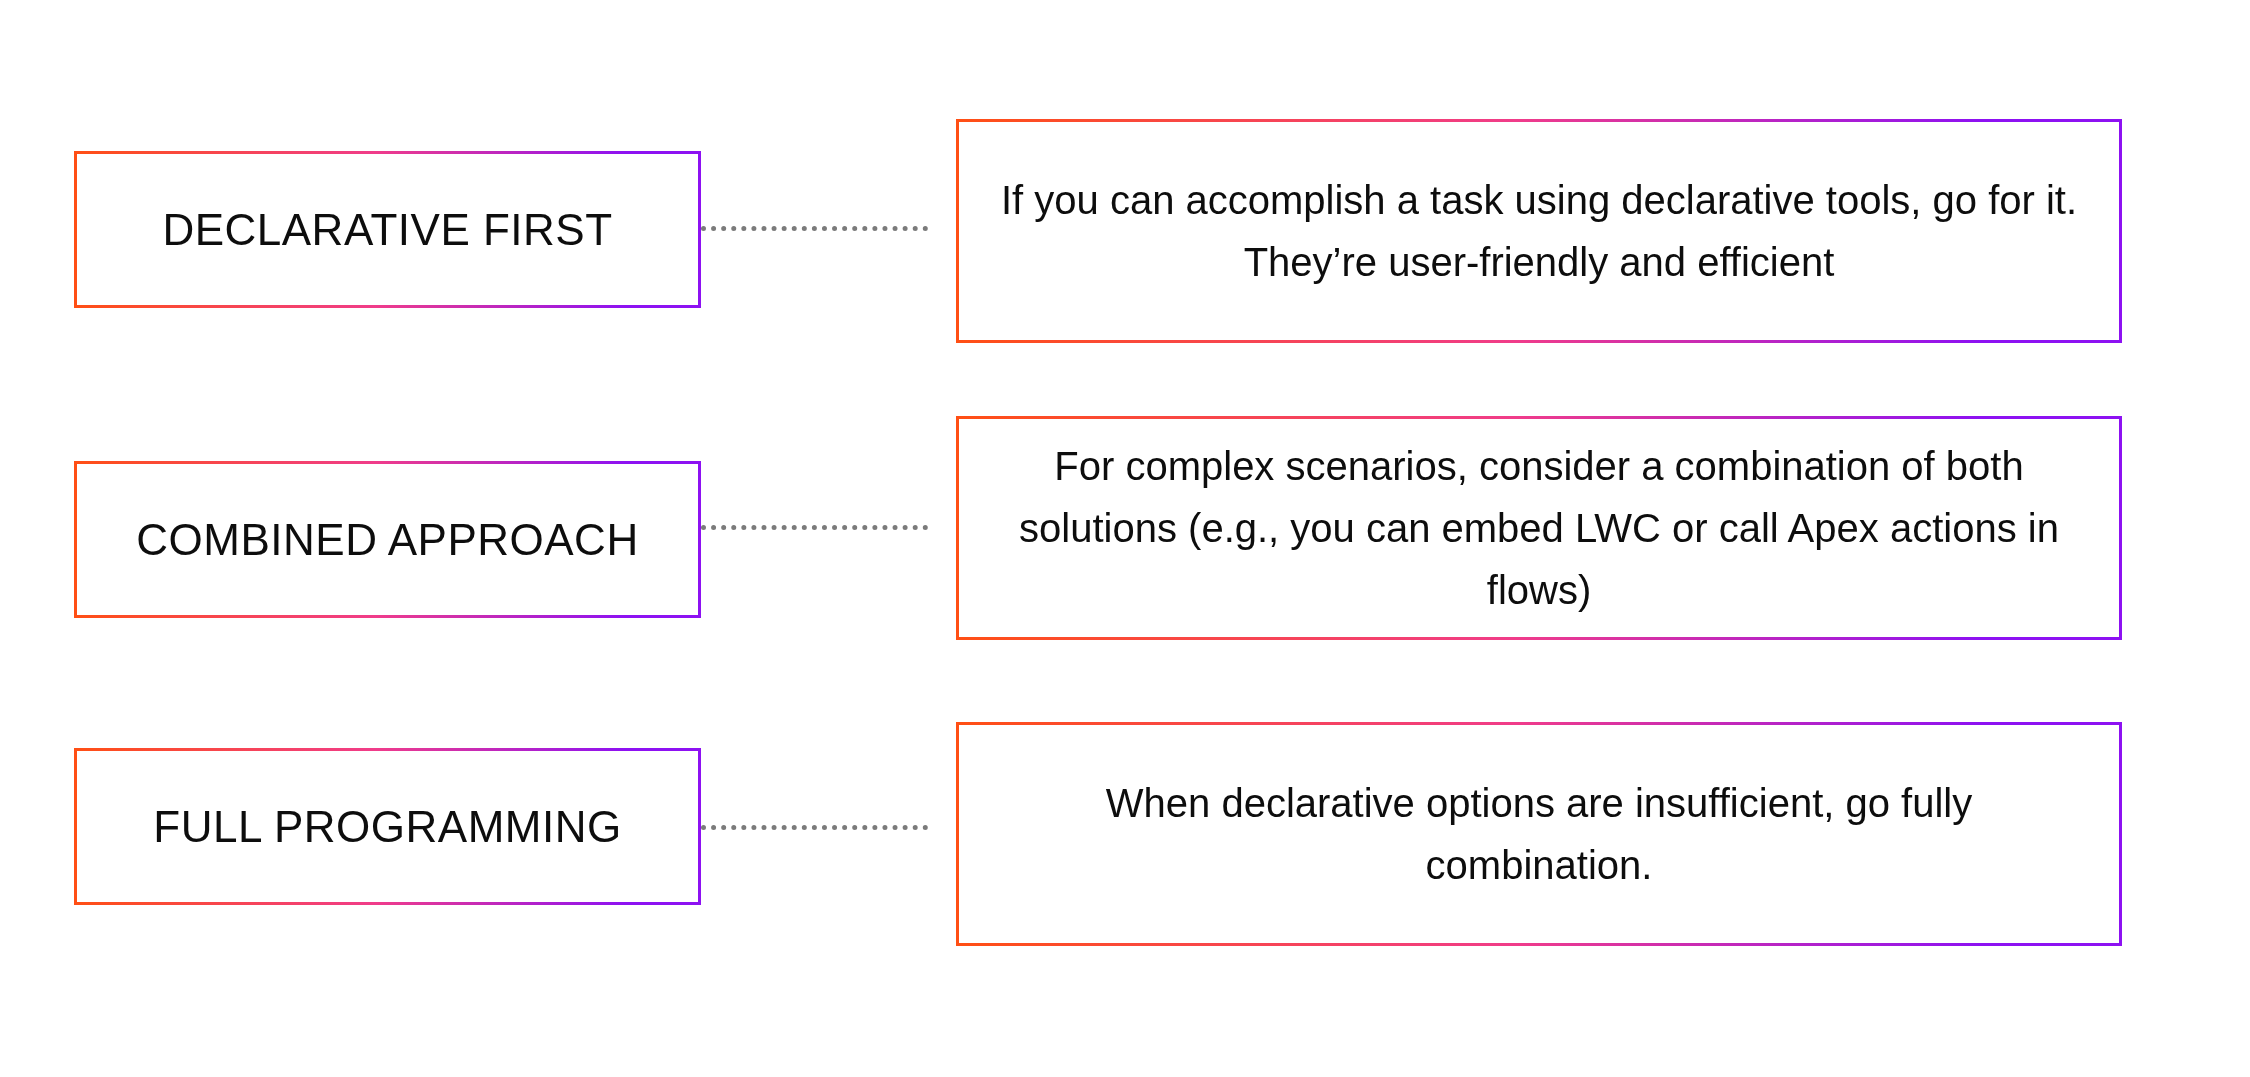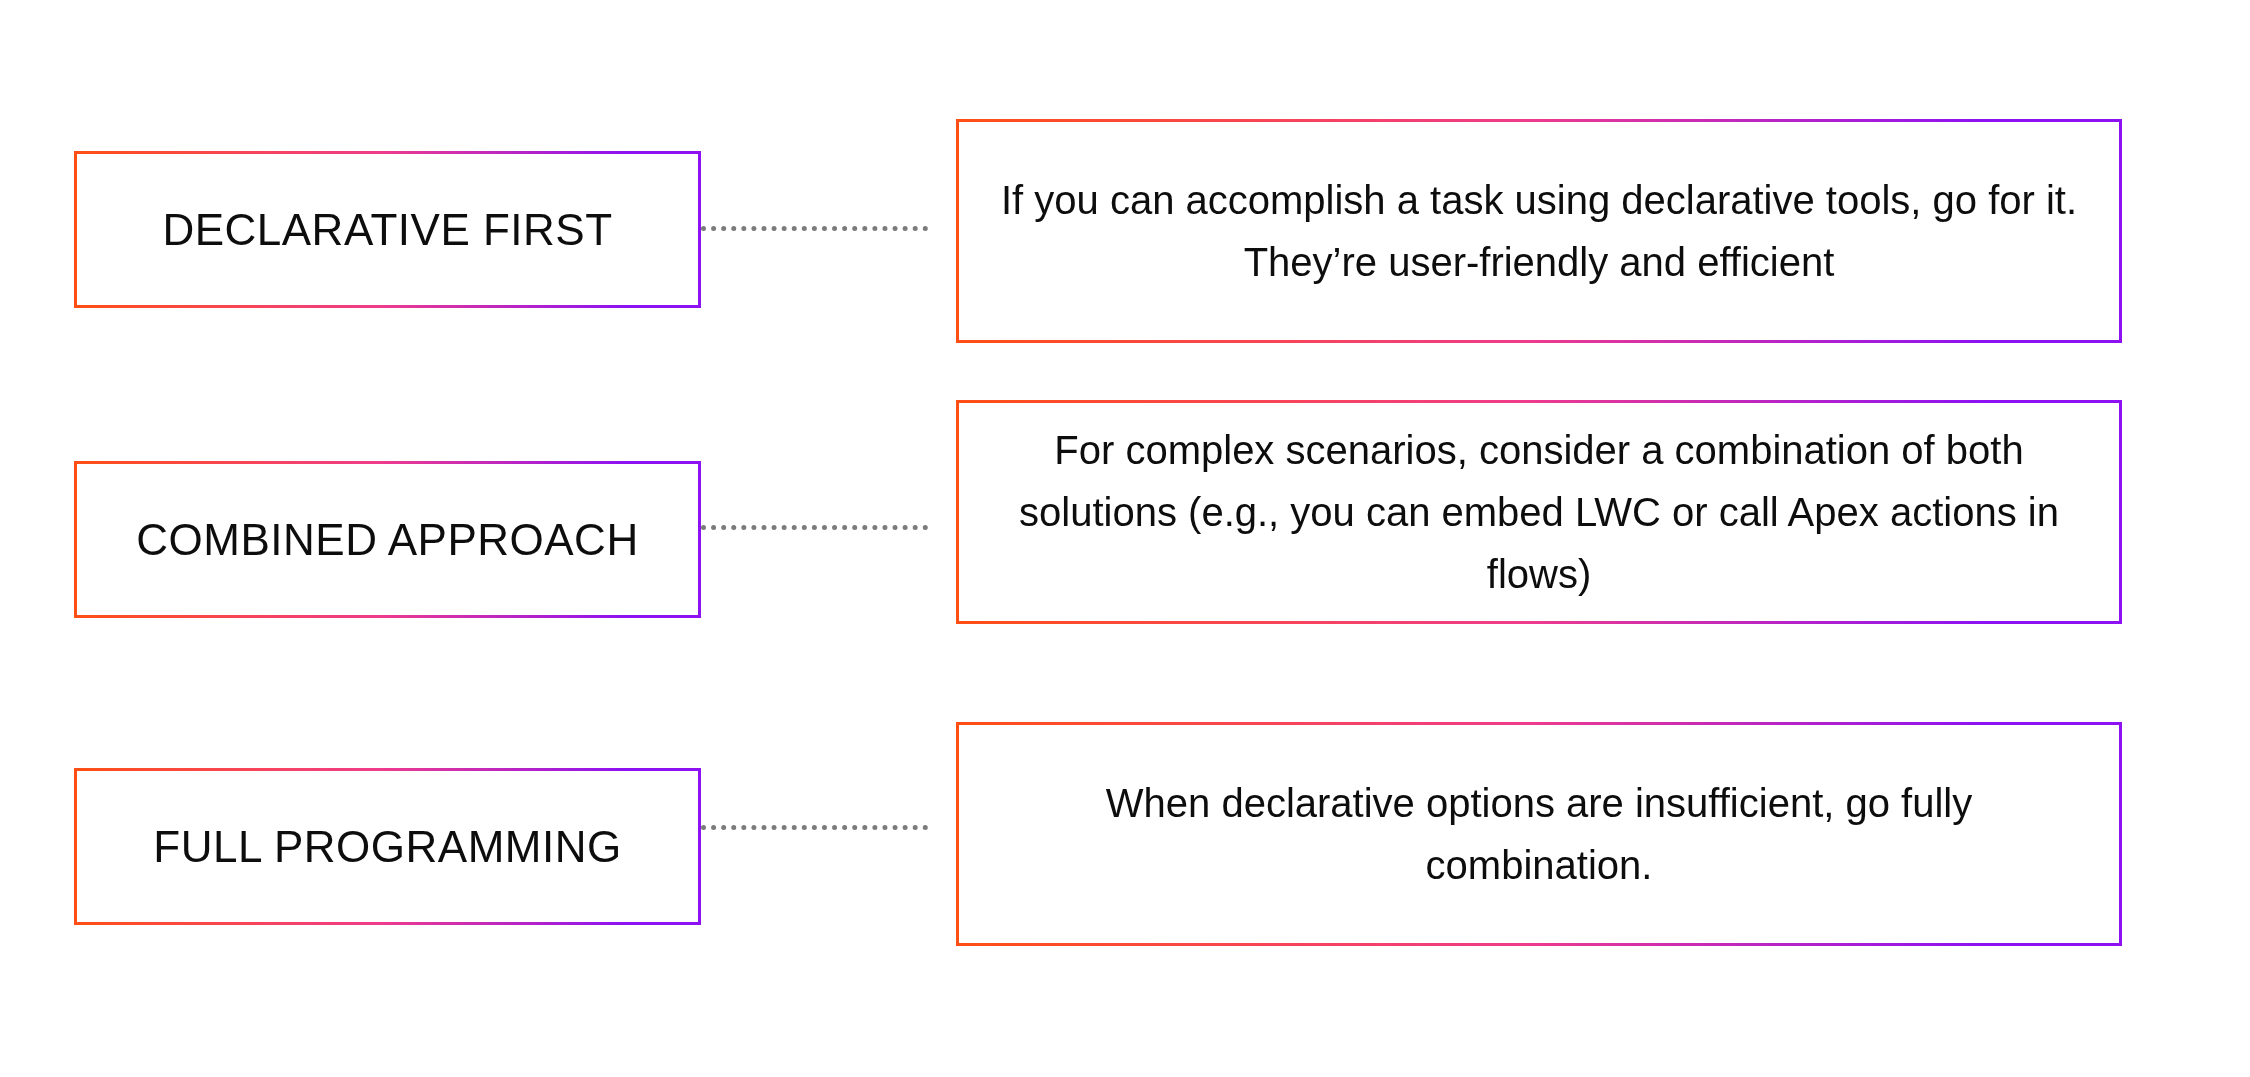--- a/index.html
+++ b/index.html
@@ -57,25 +57,25 @@
   </div>
   <div class="connector" style="top:226px"></div>
   <div class="gbox rbox" style="top:119px">
     <div class="inner">If you can accomplish a task using declarative tools, go for it. They’re user-friendly and efficient</div>
   </div>
 
   <div class="gbox lbox" style="top:461px">
     <div class="inner">COMBINED APPROACH</div>
   </div>
   <div class="connector" style="top:525px"></div>
-  <div class="gbox rbox" style="top:400px">
+  <div class="gbox rbox" style="top:416px">
     <div class="inner">For complex scenarios, consider a combination of both solutions (e.g., you can embed LWC or call Apex actions in flows)</div>
   </div>
 
-  <div class="gbox lbox" style="top:768px">
+  <div class="gbox lbox" style="top:748px">
     <div class="inner">FULL PROGRAMMING</div>
   </div>
   <div class="connector" style="top:825px"></div>
   <div class="gbox rbox" style="top:722px">
     <div class="inner">When declarative options are insufficient, go fully combination.</div>
   </div>
 
 </div>
 
 </body></html>

